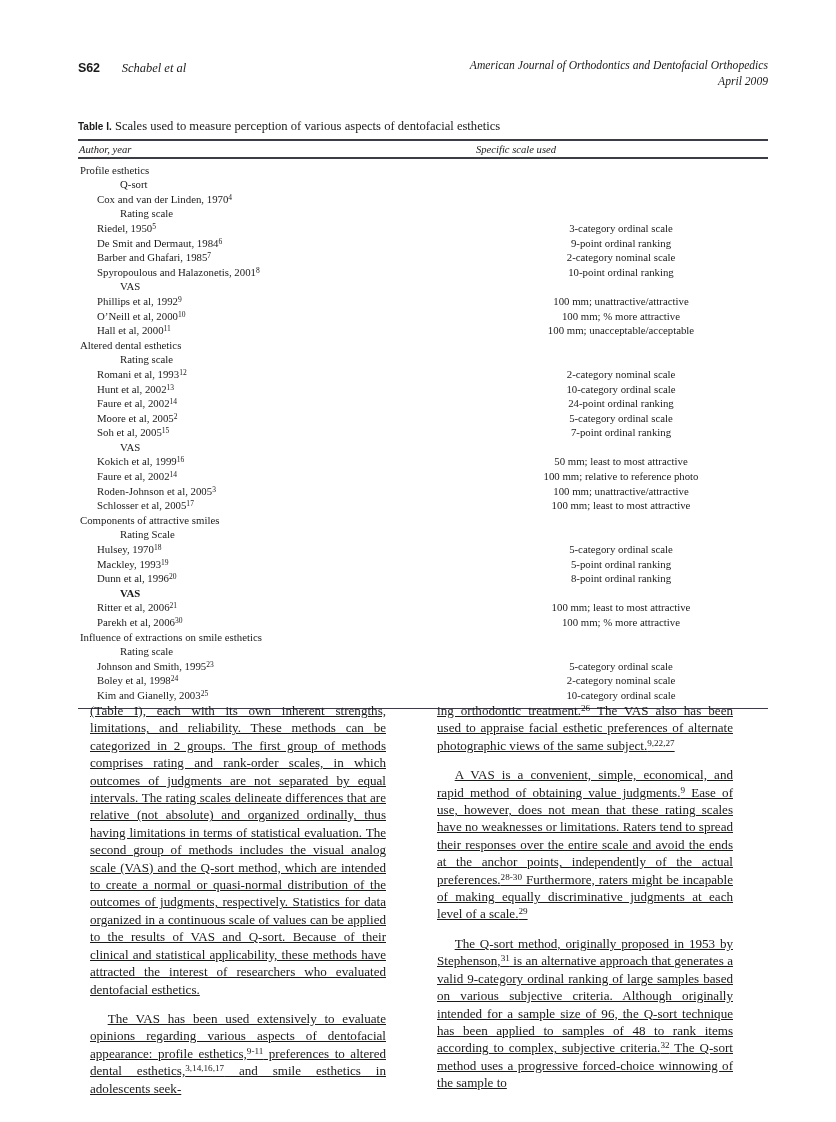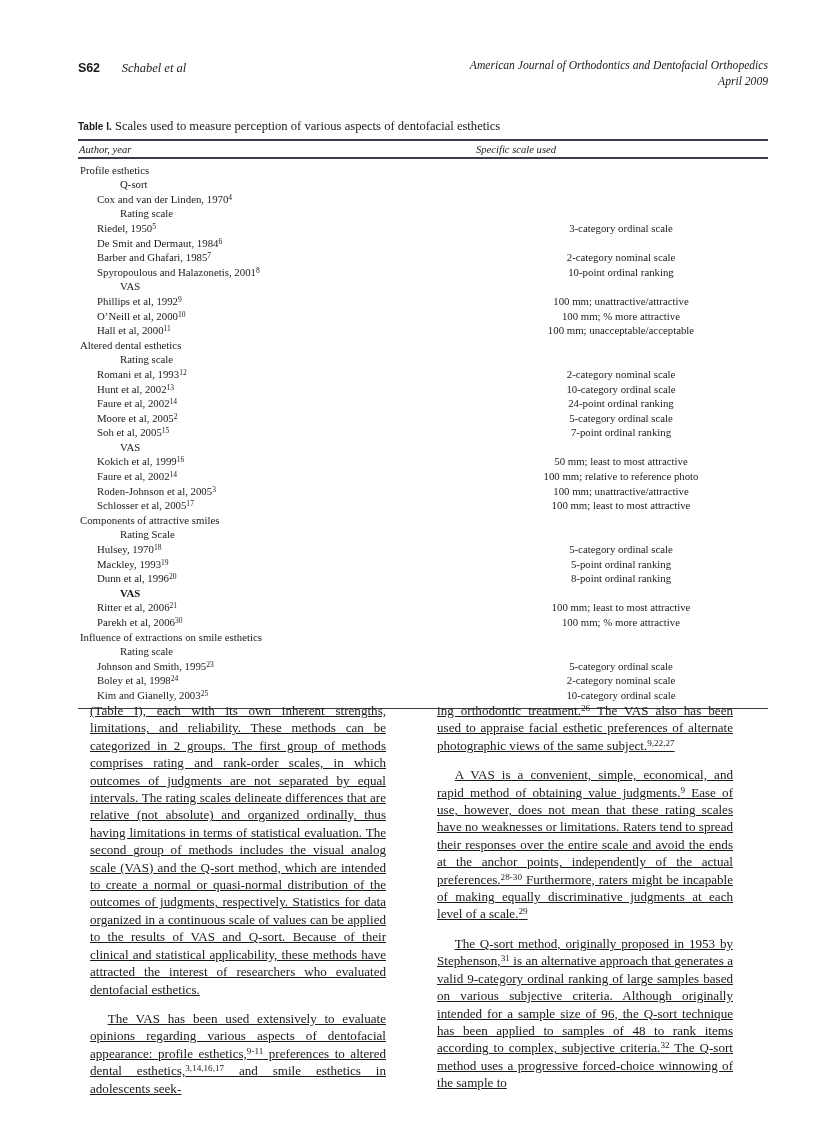--- a/index.html
+++ b/index.html
@@ -209,20 +209,21 @@
         </div>
         <div class="trow lvl1">
           <span class="t-left">Rating scale</span>
         </div>
         <div class="trow lvl2">
           <span class="t-left">Riedel, 1950<sup>5</sup></span>
           <span class="t-right">3-category ordinal scale</span>
         </div>
         <div class="trow lvl2">
           <span class="t-left">De Smit and Dermaut, 1984<sup>6</sup></span>
+          <span class="t-right">9-point ordinal ranking</span>
         </div>
         <div class="trow lvl2">
           <span class="t-left">Barber and Ghafari, 1985<sup>7</sup></span>
           <span class="t-right">2-category nominal scale</span>
         </div>
         <div class="trow lvl2">
           <span class="t-left">Spyropoulous and Halazonetis, 2001<sup>8</sup></span>
           <span class="t-right">10-point ordinal ranking</span>
         </div>
         <div class="trow lvl1">

